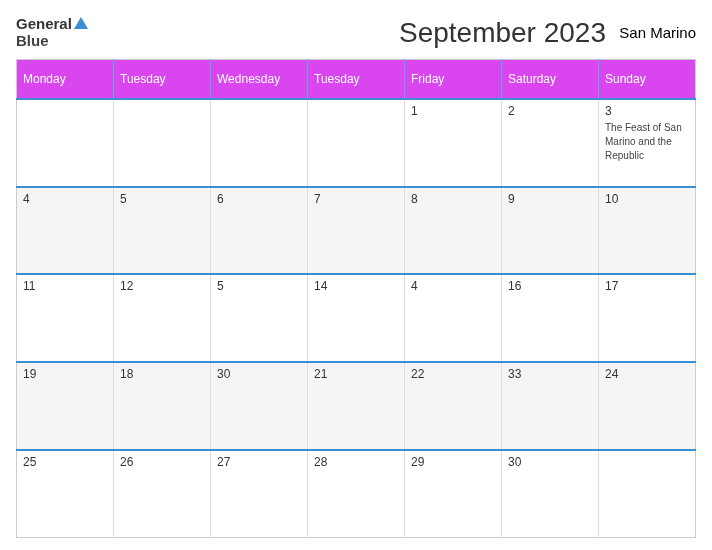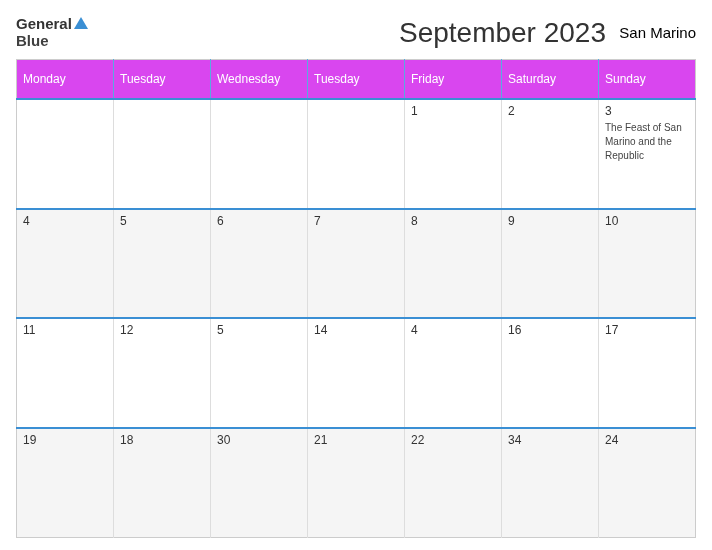--- a/index.html
+++ b/index.html
@@ -217,21 +217,42 @@
           <td>
             <span class="day-num">30</span>
           </td>
           <td>
             <span class="day-num">21</span>
           </td>
           <td>
             <span class="day-num">22</span>
           </td>
           <td>
-            <span class="day-num">34</span>
+            <span class="day-num">33</span>
           </td>
           <td class="sunday-col">
             <span class="day-num">24</span>
           </td>
+        </tr>
+        <tr>
+          <td>
+            <span class="day-num">25</span>
+          </td>
+          <td>
+            <span class="day-num">26</span>
+          </td>
+          <td>
+            <span class="day-num">27</span>
+          </td>
+          <td>
+            <span class="day-num">28</span>
+          </td>
+          <td>
+            <span class="day-num">29</span>
+          </td>
+          <td>
+            <span class="day-num">30</span>
+          </td>
+          <td class="sunday-col"></td>
         </tr>
       </tbody>
   </table>
 </div>
 
 </body></html>

